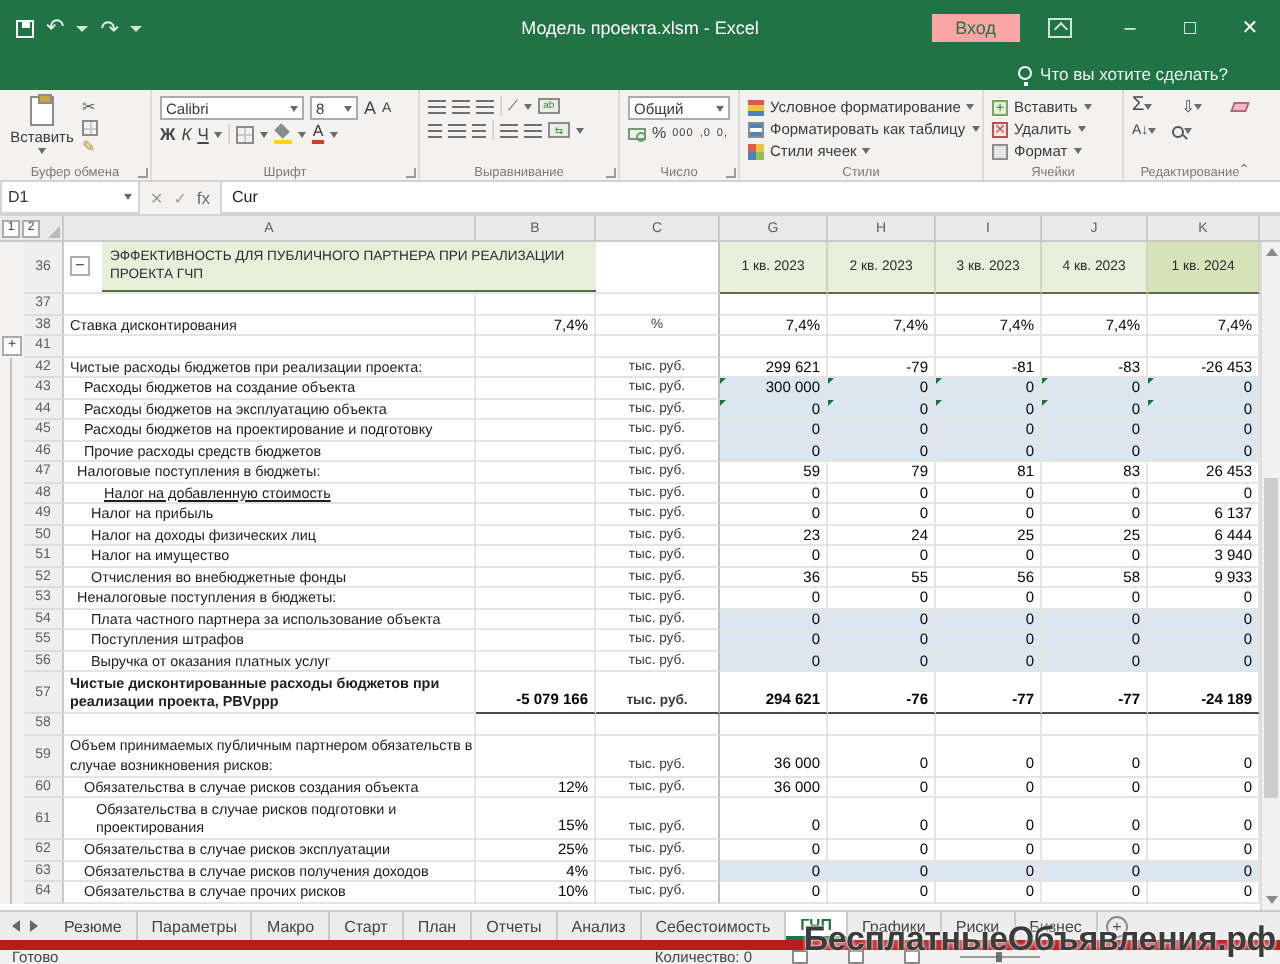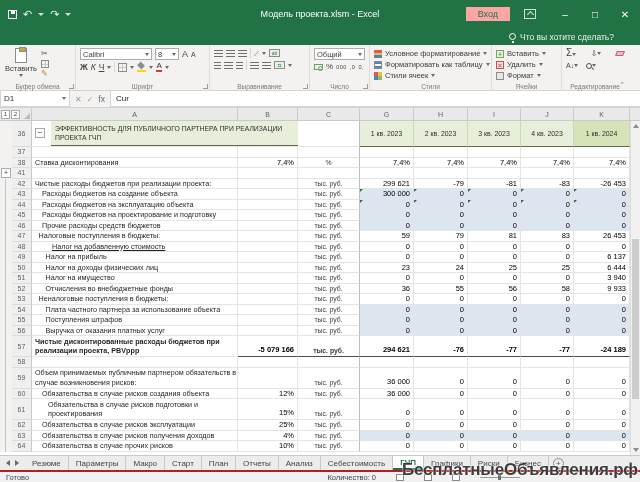--- a/index.html
+++ b/index.html
@@ -131,21 +131,21 @@
   .tabbar{height:15px;background:#ececec;border-top:1px solid #c9c9c9;display:flex;align-items:stretch;font-size:8px;color:#444}
   .tnav{display:flex;align-items:center;gap:5px;padding:0 6px;color:#666}
   .tarr{width:0;height:0;border-top:3px solid transparent;border-bottom:3px solid transparent}
   .tarr.l{border-right:4px solid #666}
   .tarr.r{border-left:4px solid #666}
   .stab{display:flex;align-items:center;padding:0 7px;border-right:1px solid #c9c9c9;white-space:nowrap;cursor:pointer}
   .stab.active{background:#fff;color:#217346;font-weight:bold;border-bottom:2px solid #217346}
   .newsheet{width:11px;height:11px;border:1px solid #8a8a8a;border-radius:50%;align-self:center;margin-left:4px;display:flex;align-items:center;justify-content:center;font-size:8px;color:#555;flex:none}
 
   
-  .statusbar{height:12px;background:#f1f1f1;border-top:2px solid #b91c1c;display:flex;align-items:center;font-size:7.5px;color:#444}
+  .statusbar{height:12px;background:#f1f1f1;border-top:5px solid #b91c1c;display:flex;align-items:center;font-size:7.5px;color:#444}
   .sb-left{padding-left:6px}
   .sb-right{margin-left:auto;display:flex;align-items:center;gap:20px;padding-right:120px}
   .viewic{width:8px;height:7px;border:1px solid #8a8a8a;background:#fff}
   .zoomline{width:40px;height:1px;background:#9a9a9a;position:relative}
   .zoomline::after{content:'';position:absolute;left:18px;top:-2px;width:3px;height:5px;background:#6f6f6f}
 
   .watermark{position:absolute;right:2px;bottom:2px;font-size:17px;font-weight:bold;color:#3c3c3c;z-index:50;text-shadow:0 0 2px rgba(255,255,255,.95),0 0 1px #fff;letter-spacing:-.2px}
 </style>
 </head>
 <body>

